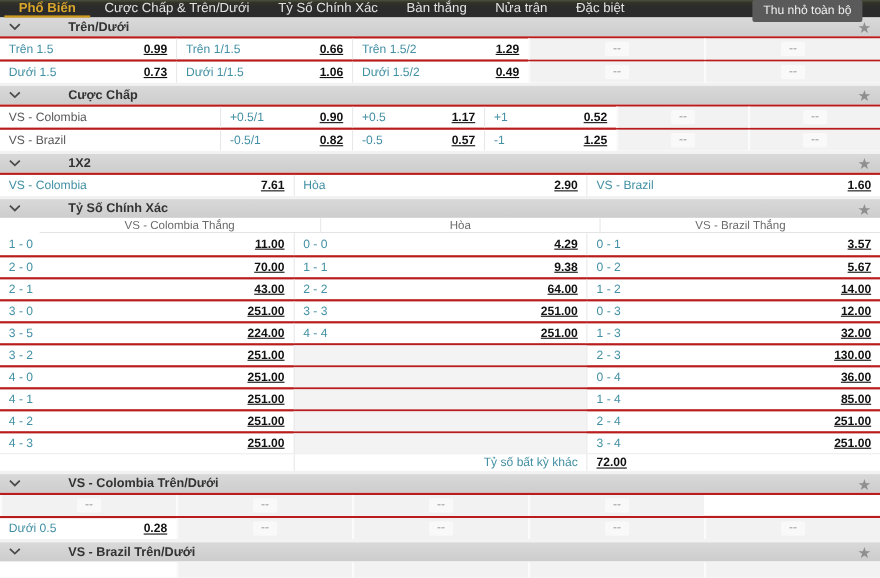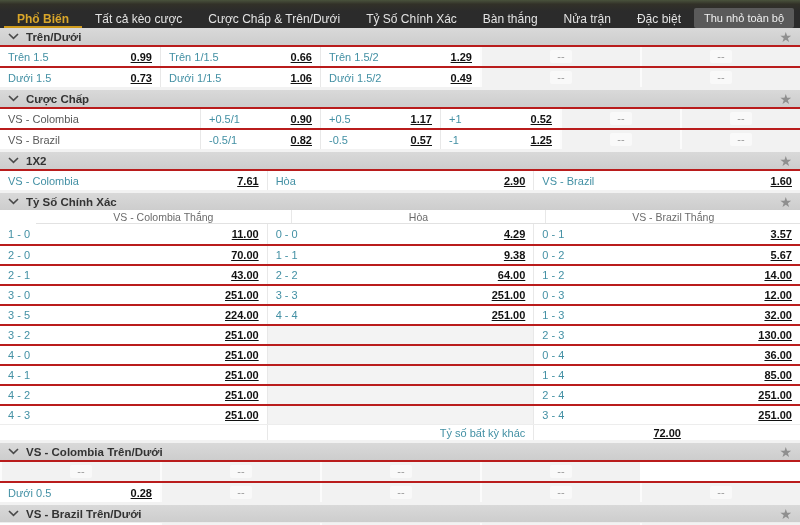--- a/index.html
+++ b/index.html
@@ -6,24 +6,24 @@
   html, body { width: 800px; height: 525px; overflow: hidden; }
   body {
     font-family: "Liberation Sans", sans-serif;
     background: #f2f2f2;
     font-size: 11px;
     color: #333;
   }
 
   
   .navbar {
-    height: 28px;
+    height: 16px;
     background: linear-gradient(180deg, #49523c 0%, #323128 15%, #2b2b2b 40%, #2b2b2b 100%);
     display: flex;
-    align-items: flex-end;
+    align-items: flex-start;
     color: #e3e3e3;
   }
   .tabs { display: flex; align-items: stretch; flex: 1; padding-left: 4px; }
   .tab {
     display: flex; align-items: center;
     padding: 0 13px;
     font-size: 12px;
     cursor: pointer;
     white-space: nowrap;
     border-bottom: 2px solid transparent;
@@ -44,20 +44,21 @@
   
   .section { background: #fff; }
   .section + .section { margin-top: 3px; }
   .sec-header {
     height: 17px;
     background: linear-gradient(180deg, #d9d9d9, #cdcdcd);
     display: flex;
     align-items: center;
     padding: 0 8px;
     cursor: pointer;
+    gap: 36px;
   }
   .sec-title { font-weight: bold; font-size: 11.5px; color: #333; margin-left: 7px; flex: 1; }
   .star { color: #8f8f8f; font-size: 14px; line-height: 1; cursor: pointer; }
   .chev { display: flex; align-items: center; }
 
   
   .row { display: flex; height: 21px; border-top: 2px solid #b91c1c; background: #fff; }
   .row:first-child { border-top: none; }
   .cell {
     display: flex; align-items: center; justify-content: space-between;
@@ -94,31 +95,30 @@
     width: 266.67px;
     display: flex; align-items: center; justify-content: center;
     color: #6b6b6b; font-size: 10.5px;
     border-left: 1px solid #e8e8e8;
   }
   .subheader .col:first-child { border-left: none; }
   .score-rows .row { height: 20px; }
   .special-row { display: flex; height: 16px; border-top: 1px solid #ededed; }
   .special-row .cell { height: 100%; }
   .special-row .lbl-right { justify-content: flex-end; padding-left: 44px; }
-  .special-row .val-center { justify-content: center; }
+  .special-row .val-center { }
 
   .cut-row { display: flex; height: 20px; border-top: 1px solid #ededed; }
 </style>
 </head>
 <body>
 
 <div class="navbar">
   <div class="tabs">
     <div class="tab active">Phổ Biến</div>
-    <div class="tab">Tất cả kèo cược</div>
     <div class="tab">Cược Chấp &amp; Trên/Dưới</div>
     <div class="tab">Tỷ Số Chính Xác</div>
     <div class="tab">Bàn thắng</div>
     <div class="tab">Nửa trận</div>
     <div class="tab">Đặc biệt</div>
   </div>
   <div class="nav-right">
     <div class="collapse-btn">Thu nhỏ toàn bộ</div>
 
   </div>

